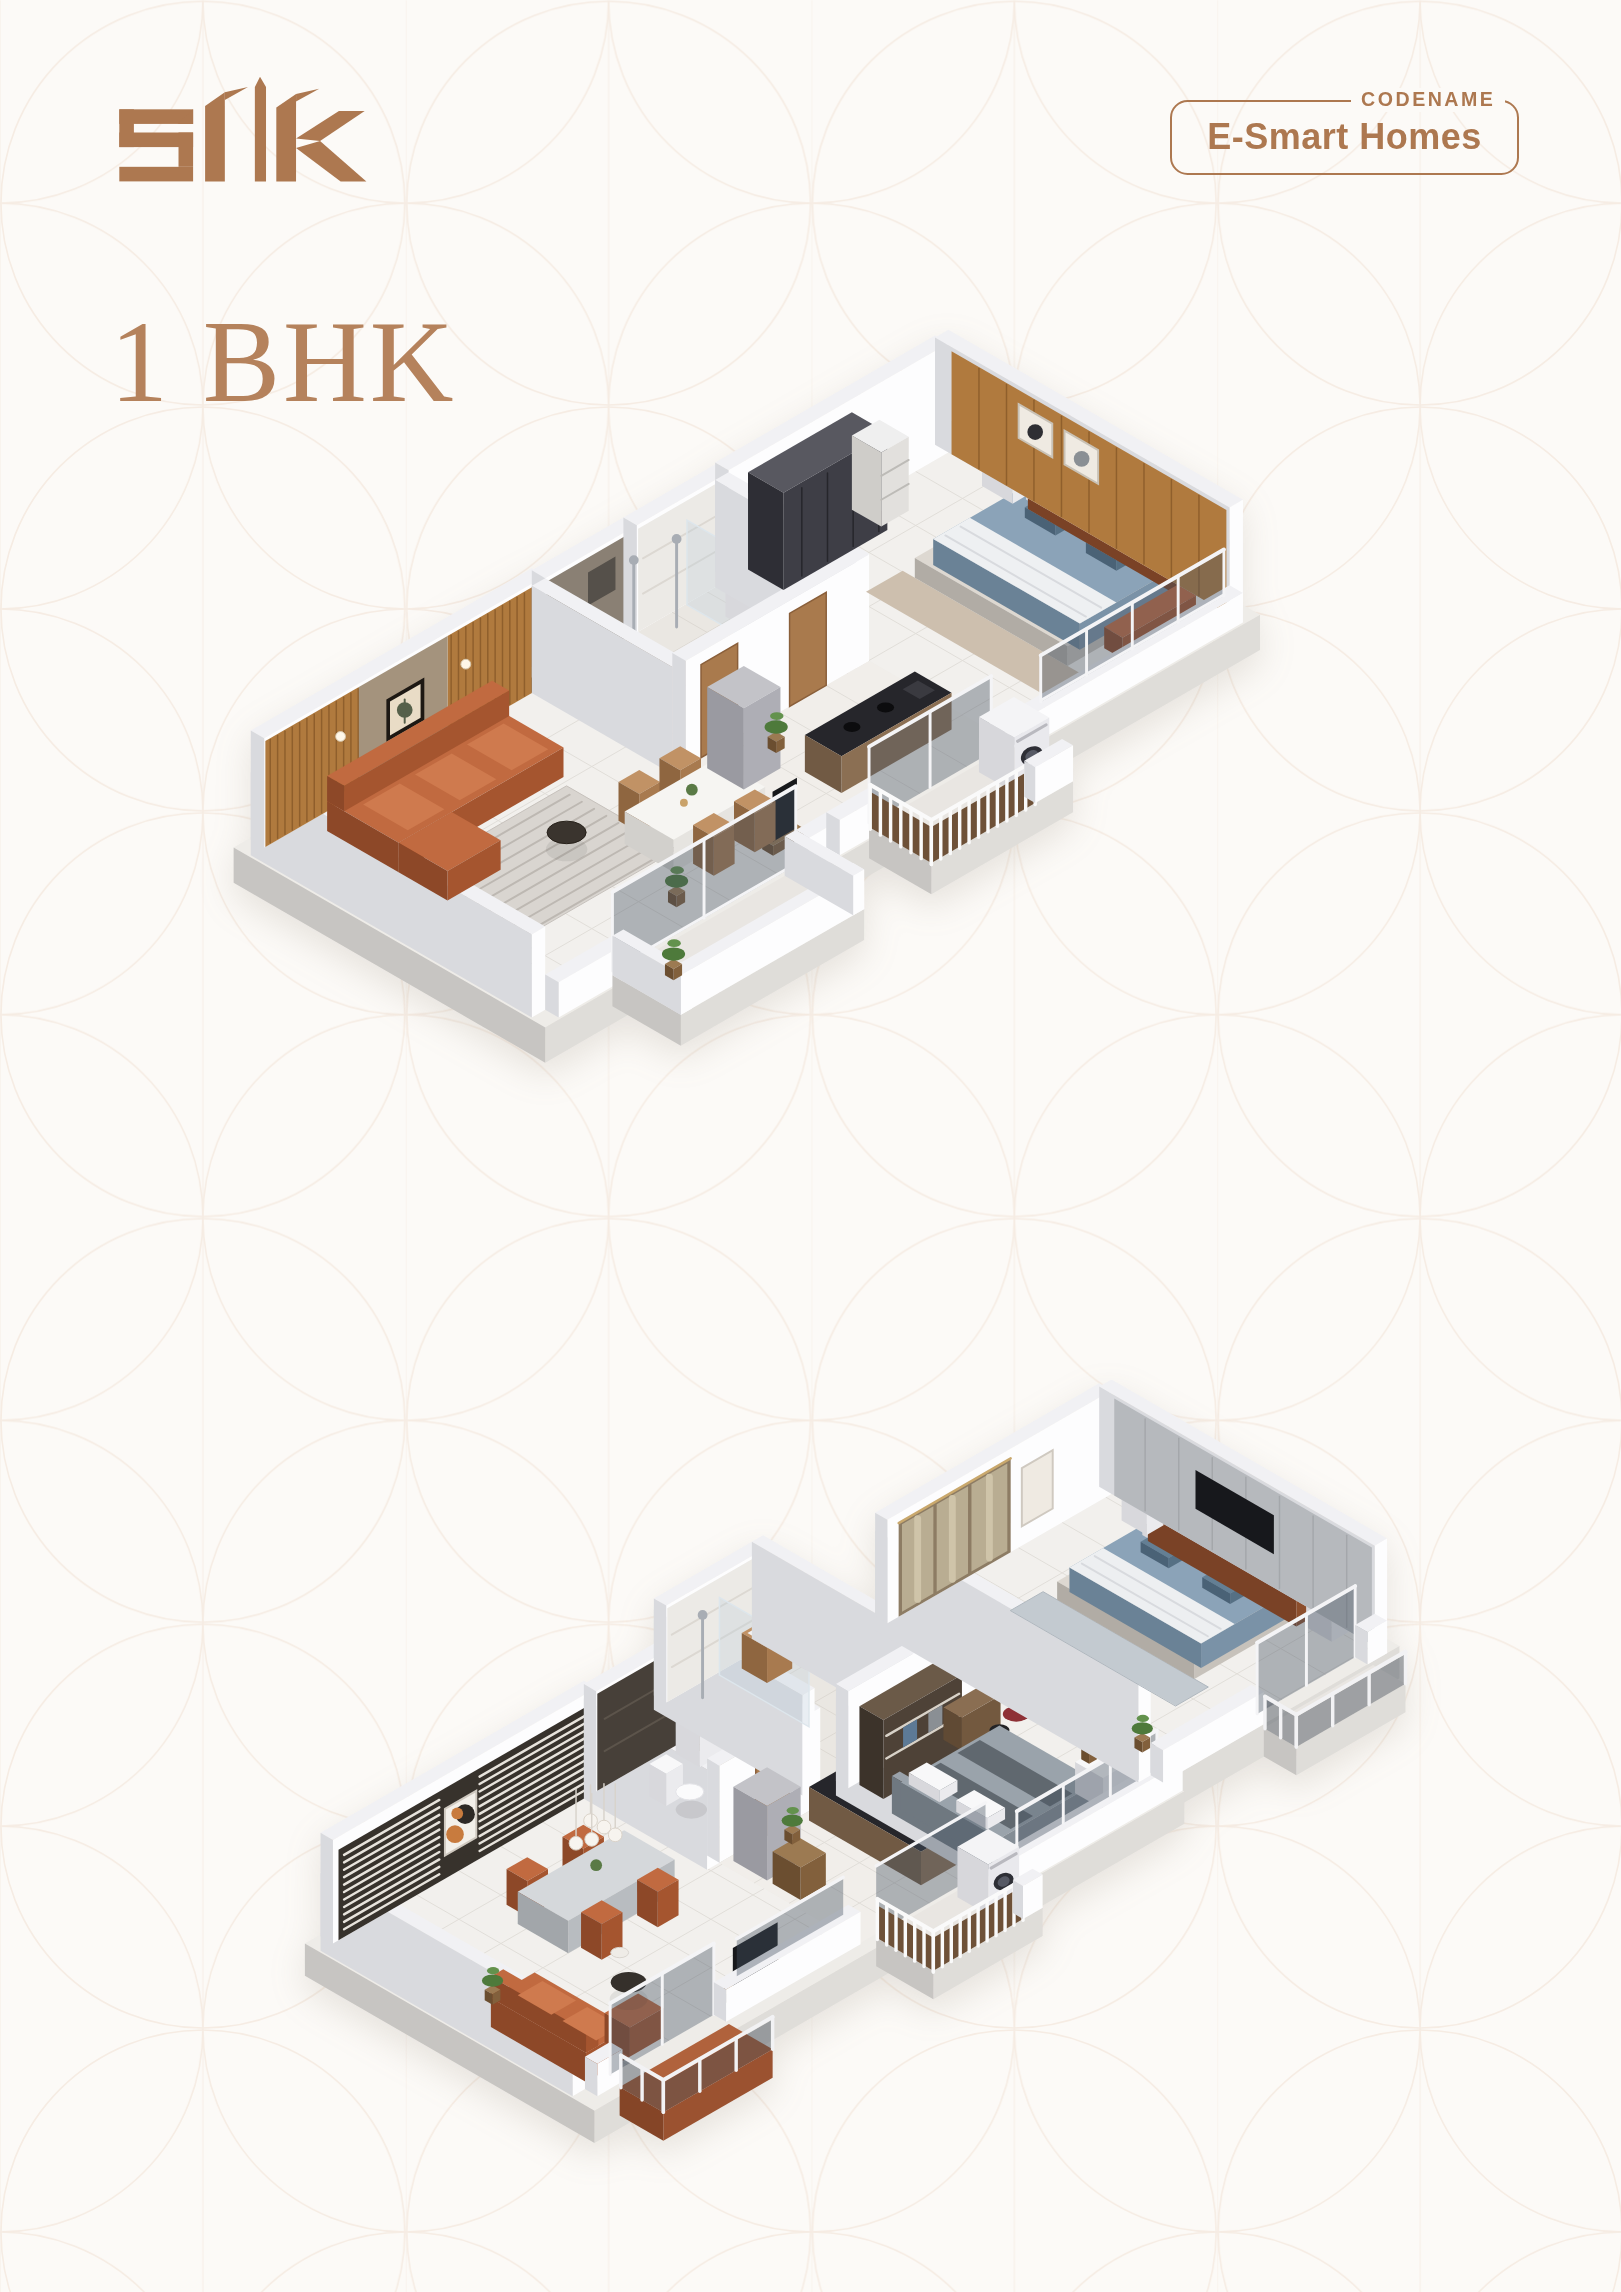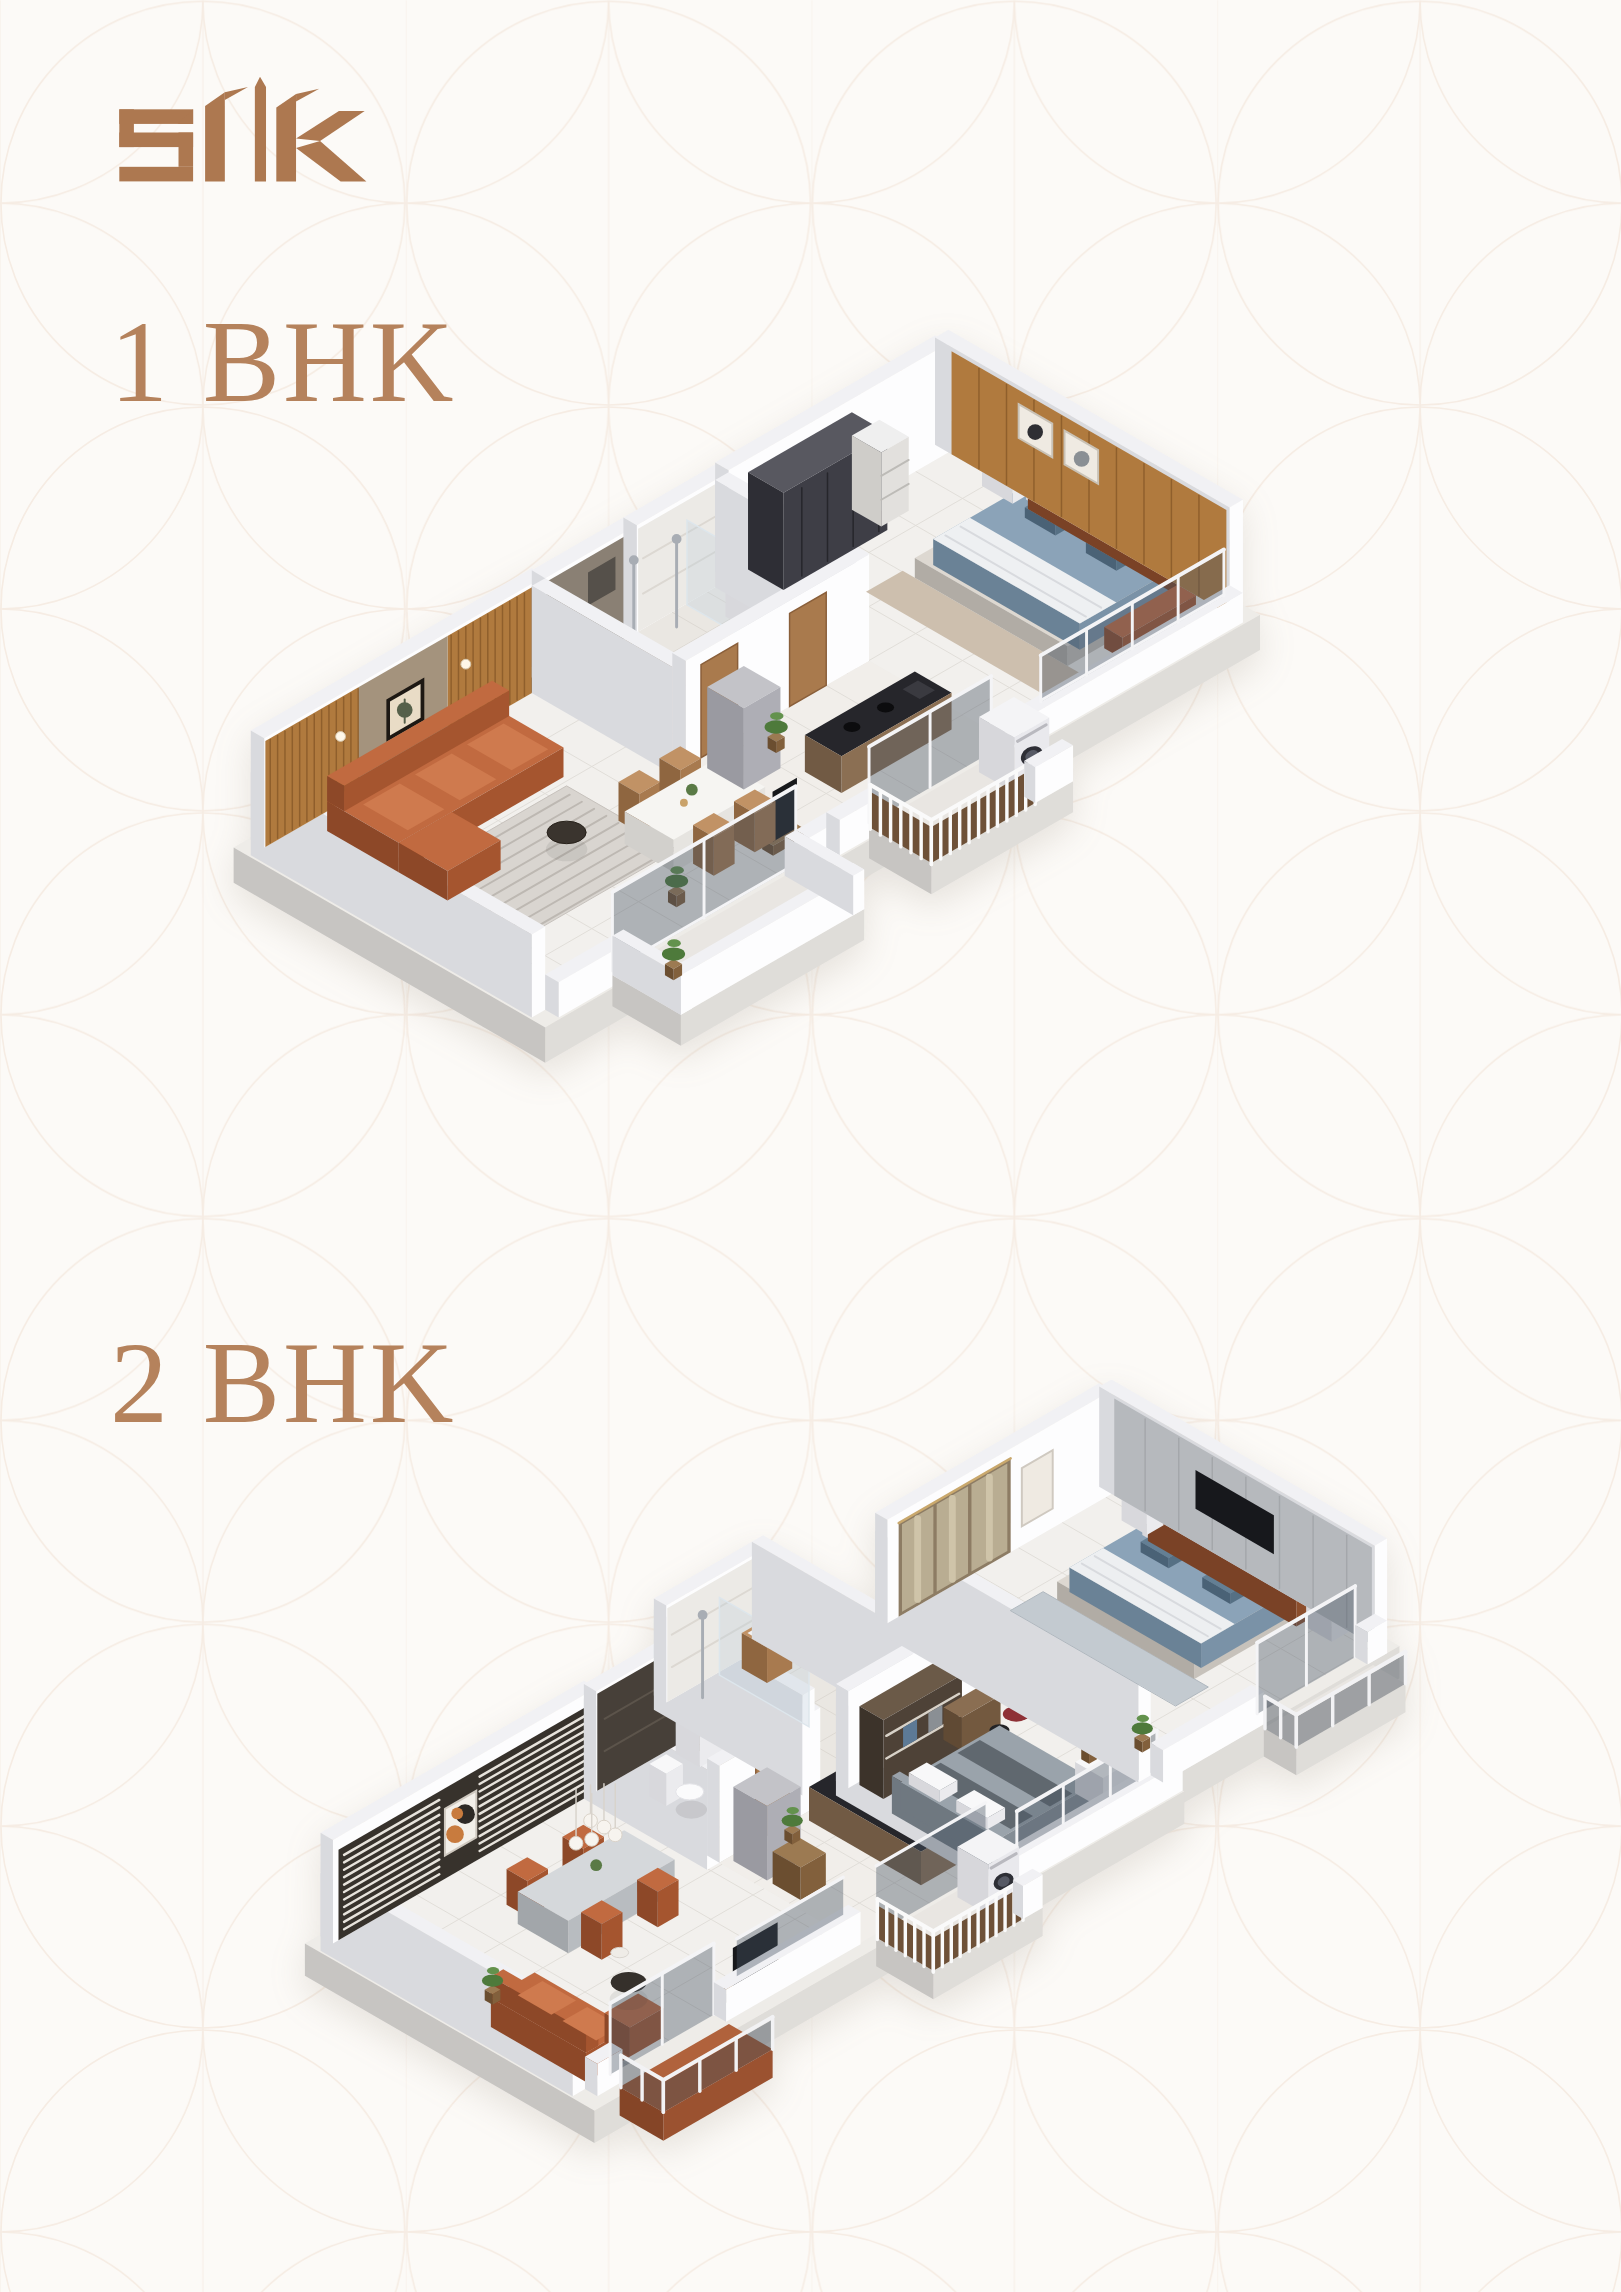--- a/index.html
+++ b/index.html
@@ -60,23 +60,26 @@
       <path d="M168,152 V42 L174,30 L181,42 V152 Z"></path>
     </g>
     <g>
       <path d="M193,152 V66 L216,50 V152 Z"></path>
       <path d="M216,50 L243,44 L216,59 Z"></path>
       <path d="M216,102 L266,70 H296 L244,105 Z"></path>
       <path d="M244,105 L298,152 H268 L216,113 Z"></path>
     </g>
   </svg>
 
+  <div class="badge">
+    <span class="eyebrow">CODENAME</span>
+    <span class="title">E-Smart Homes</span>
+  </div>
 
   <h1 class="sec" id="h1bhk">1 BHK</h1>
-  <h1 class="sec" id="h2bhk">2 BHK</h1>
 
   <svg class="plan" id="plan1" width="1117" height="863" role="img" aria-label="1 BHK apartment 3D isometric floor plan" viewBox="0 0 1140 880">
       <path d="M8.8,535.0L738.3,113.8L1056.3,297.4L326.8,718.6Z" fill="#eeece8"></path>
       <path d="M326.8,718.6L1056.3,297.4L1056.3,333.4L326.8,754.6Z" fill="#dfddd9"></path>
       <path d="M8.8,535.0L326.8,718.6L326.8,754.6L8.8,571.0Z" fill="#c7c5c2"></path>
       <path d="M40.0,535.0L326.8,369.4L613.6,535.0L326.8,700.6Z" fill="#f2f0ed"></path>
       <path d="M87.8,507.4L374.6,673.0" fill="none" stroke="#e0ddd8" stroke-width="1" stroke-linecap="round"></path>
       <path d="M135.5,479.8L422.3,645.4" fill="none" stroke="#e0ddd8" stroke-width="1" stroke-linecap="round"></path>
       <path d="M183.3,452.3L470.1,617.9" fill="none" stroke="#e0ddd8" stroke-width="1" stroke-linecap="round"></path>
       <path d="M231.0,424.7L517.9,590.3" fill="none" stroke="#e0ddd8" stroke-width="1" stroke-linecap="round"></path>

